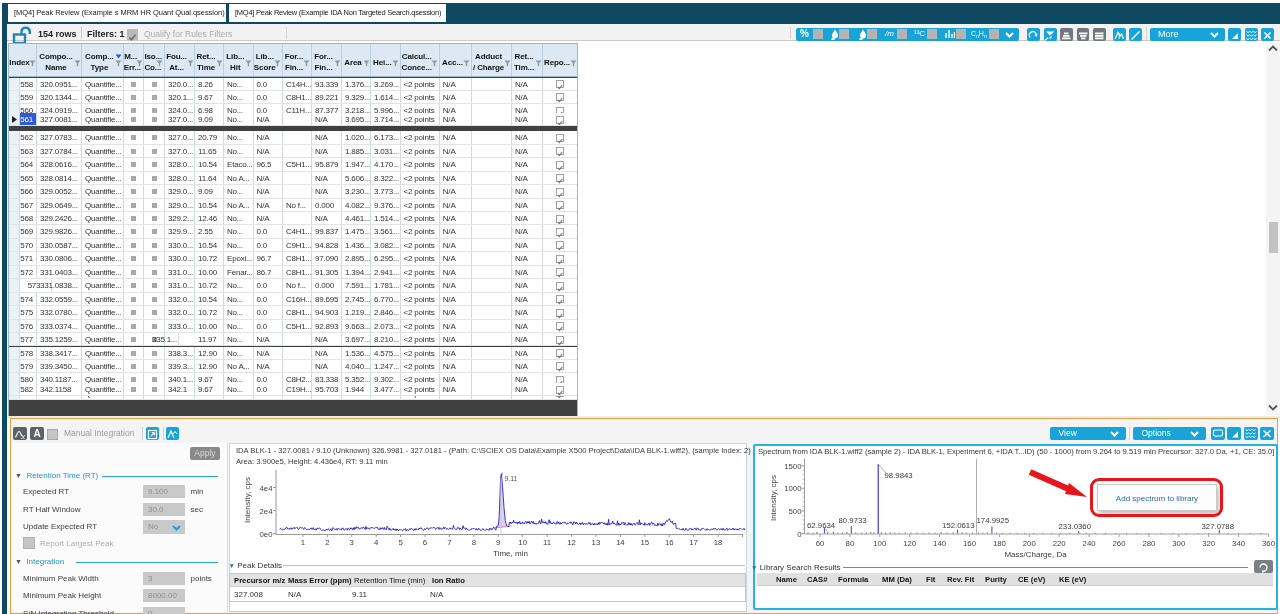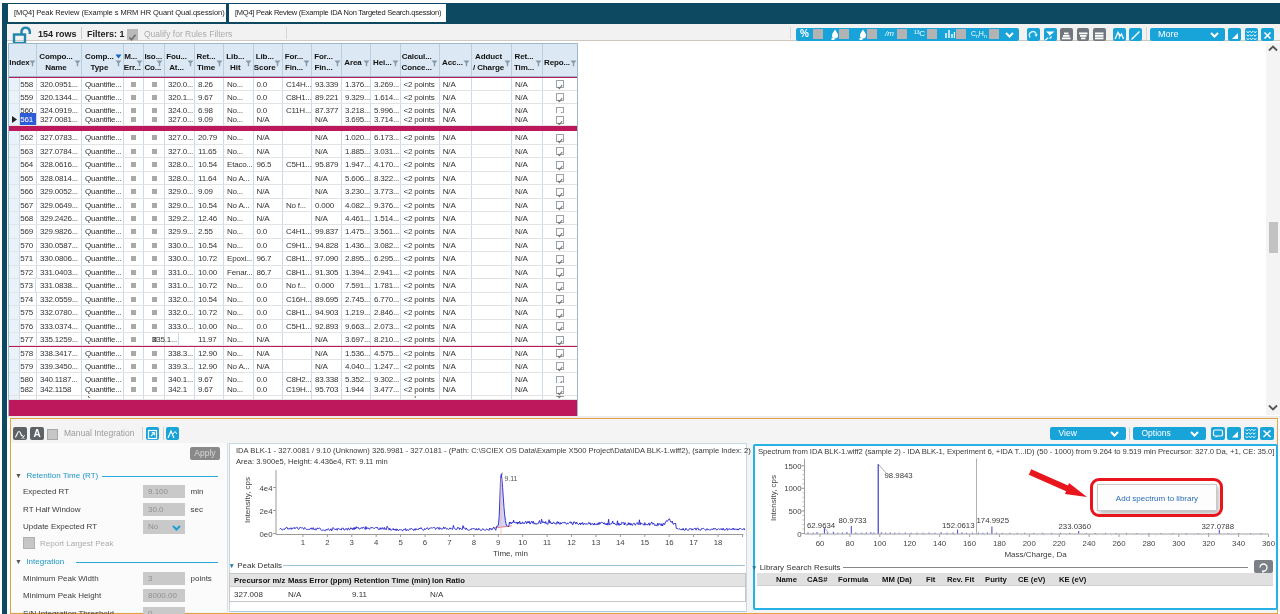--- a/index.html
+++ b/index.html
@@ -107,21 +107,21 @@
       <path d="M1.6,5.7 L3,7.3 L4.4,5.7" stroke="#fff" stroke-width="1" fill="none"></path>
       <path d="M5.1,5.7 L6.5,7.3 L7.9,5.7" stroke="#fff" stroke-width="1" fill="none"></path>
       <path d="M8.6,5.7 L10,7.3 L11.4,5.7" stroke="#fff" stroke-width="1" fill="none"></path>
       <path d="M1.6,9.2 L3,10.8 L4.4,9.2" stroke="#fff" stroke-width="1" fill="none"></path>
       <path d="M5.1,9.2 L6.5,10.8 L7.9,9.2" stroke="#fff" stroke-width="1" fill="none"></path>
       <path d="M8.6,9.2 L10,10.8 L11.4,9.2" stroke="#fff" stroke-width="1" fill="none"></path>
     </svg></div>
 <div class="btn" style="left:1261.4px;top:27.5px;width:13px;height:13px"><svg width="13" height="13">
       <path d="M3.5,3.5 L9.5,9.5 M9.5,3.5 L3.5,9.5" stroke="#fff" stroke-width="1.6"></path>
     </svg></div>
-<div class="abs" style="left:8px;top:43.0px;width:570px;height:372.5px;border:1px solid #9db8ca;border-bottom:none;background:#be185d;overflow:hidden">
+<div class="abs" style="left:8px;top:43.0px;width:570px;height:372.5px;border:1px solid #9db8ca;border-bottom:none;background:#404040;overflow:hidden">
 <div class="abs" style="left:0;top:0;width:569px;height:32.5px;background:#dce9f4;border-bottom:1px solid #9db8ca">
 <div class="hcell" style="left:0px;width:28px">
 <div class="hl" style="top:14px">Index</div>
 <svg style="position:absolute;left:19.5px;top:16px" width="7" height="7">
           <path d="M0.5,0.5 H6.5 L4.2,3.2 V6.2 H2.8 V3.2 Z" fill="#8a99a6"></path>
         </svg>
 </div>
 <div class="hcell" style="left:28px;width:45px">
 <div class="hl" style="top:8px">Compo...</div>
         <div class="hl" style="top:19px">Name</div>
@@ -675,21 +675,21 @@
 <div class="cell" style="left:463px;width:40px"></div>
 <div class="cell" style="left:503px;width:31px">N/A</div>
 <div class="cell" style="left:534px;width:35px;border-right:none">
         <div class="cbx" style="left:12.5px"><svg width="6" height="6">
             <path d="M1,3 L2.4,4.6 L5.2,1" fill="none" stroke="#777" stroke-width="1.2"></path>
           </svg></div>
       </div>
 </div>
 <div class="row" style="top:235.25px">
 <div class="cell" style="left:0;width:11px;background:#e9f2f9;padding:0"></div>
-<div class="cell" style="left:11px;width:16px;background:#fff;padding:0 3px 0 0;text-align:right">573</div>
+<div class="cell" style="left:11px;width:32px;background:#fff;padding:0 3px 0 0;text-align:center">573</div>
 <div class="cell" style="left:28px;width:45px">331.0838...</div>
 <div class="cell" style="left:73px;width:41.8px">Quantifie...</div>
 <div class="cell" style="left:114.8px;width:20.60000000000001px">
         <div class="sq" style="left:7.300000000000004px"></div>
       </div>
 <div class="cell" style="left:135.4px;width:20.599999999999994px">
         <div class="sq" style="left:7.299999999999997px"></div>
       </div>
 <div class="cell" style="left:156px;width:30px">331.0...</div>
 <div class="cell" style="left:186px;width:29px">10.72</div>
@@ -1107,21 +1107,21 @@
 <text x="503.9" y="481" font-size="7" fill="#555">9.11</text>
 <path d="M500.5,474 Q502.5,471 501.9,475" stroke="#888" stroke-width="0.7" fill="none"></path>
 <text x="510" y="556" font-size="8" fill="#3a3a3a" text-anchor="middle">Time, min</text>
 </svg>
 <div class="abs" style="left:228.5px;top:560.5px;font-size:8px;color:#333"><span style="color:#2077a8;font-size:6.5px">▼</span> Peak Details</div>
 <div class="abs" style="left:283px;top:565px;width:462px;height:1px;background:#9fc4d8"></div>
 <div class="abs" style="left:229px;top:573px;width:517px;height:29px;border:1px solid #c6c6c6;background:#fff">
 <div class="abs" style="left:0;top:0;width:515px;height:13px;background:#e3e3e3;border-bottom:1px solid #cfcfcf"></div>
 <div class="abs" style="left:4px;top:2px;font-size:7.7px;font-weight:bold;color:#111;white-space:nowrap">Precursor m/z</div>
 <div class="abs" style="left:58px;top:2px;font-size:7.7px;font-weight:bold;color:#111;white-space:nowrap">Mass Error (ppm)</div>
-<div class="abs" style="left:124px;top:2px;font-size:7.7px;font-weight:bold;color:#111;white-space:nowrap">Retention Time (min)</div>
+<div class="abs" style="left:124px;top:2px;font-size:7.7px;font-weight:normal;color:#111;white-space:nowrap">Retention Time (min)</div>
 <div class="abs" style="left:202px;top:2px;font-size:7.7px;font-weight:bold;color:#111;white-space:nowrap">Ion Ratio</div>
 <div class="abs" style="left:4px;top:16px;font-size:8px;color:#333">327.008</div>
 <div class="abs" style="left:58px;top:16px;font-size:8px;color:#333">N/A</div>
 <div class="abs" style="left:122px;top:16px;font-size:8px;color:#333">9.11</div>
 <div class="abs" style="left:200px;top:16px;font-size:8px;color:#333">N/A</div>
 </div>
 <div class="abs" style="left:230px;top:610.5px;width:516px;height:1.5px;background:#a8cfe0"></div>
 <div class="abs" style="left:753px;top:444px;width:524.5px;height:166px;background:#fff;border:2.5px solid #26b2e4;border-radius:2px"></div>
 <div class="abs" style="left:758px;top:447px;font-size:7.7px;color:#3a3a3a;white-space:nowrap;letter-spacing:-0.05px">Spectrum from IDA BLK-1.wiff2 (sample 2) - IDA BLK-1, Experiment 6, +IDA T...ID) (50 - 1000) from 9.264 to 9.519 min Precursor: 327.0 Da, +1, CE: 35.0]</div>
 <div class="abs" style="left:769px;top:528px;font-size:8px;color:#444;transform:rotate(-90deg);transform-origin:0 0;width:60px;text-align:center">Intensity, cps</div>

